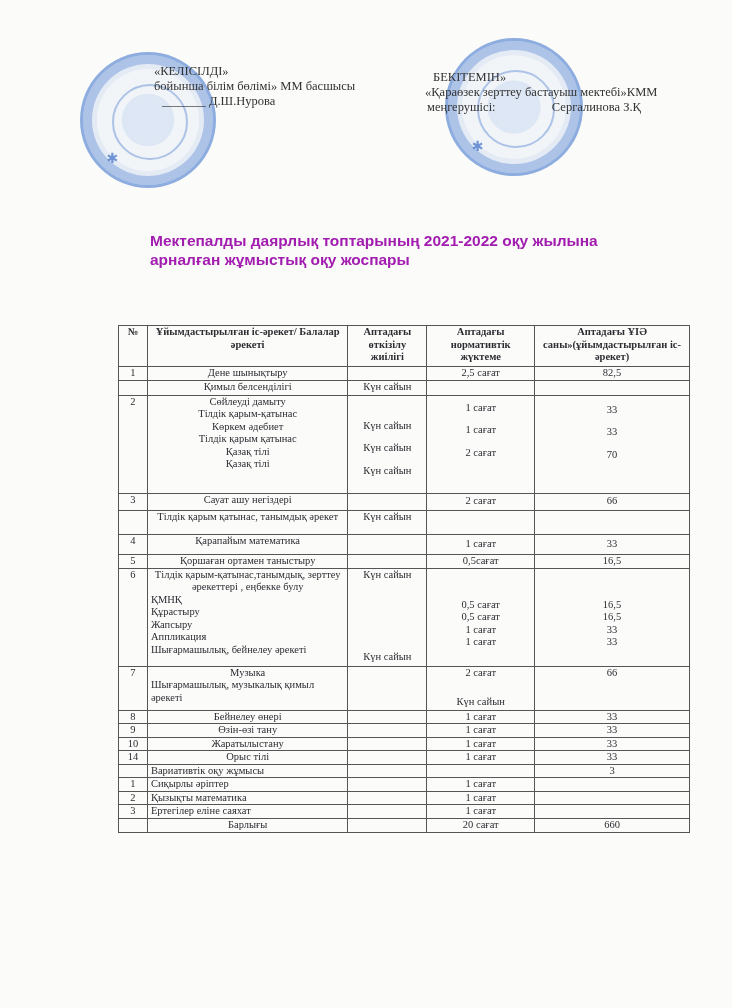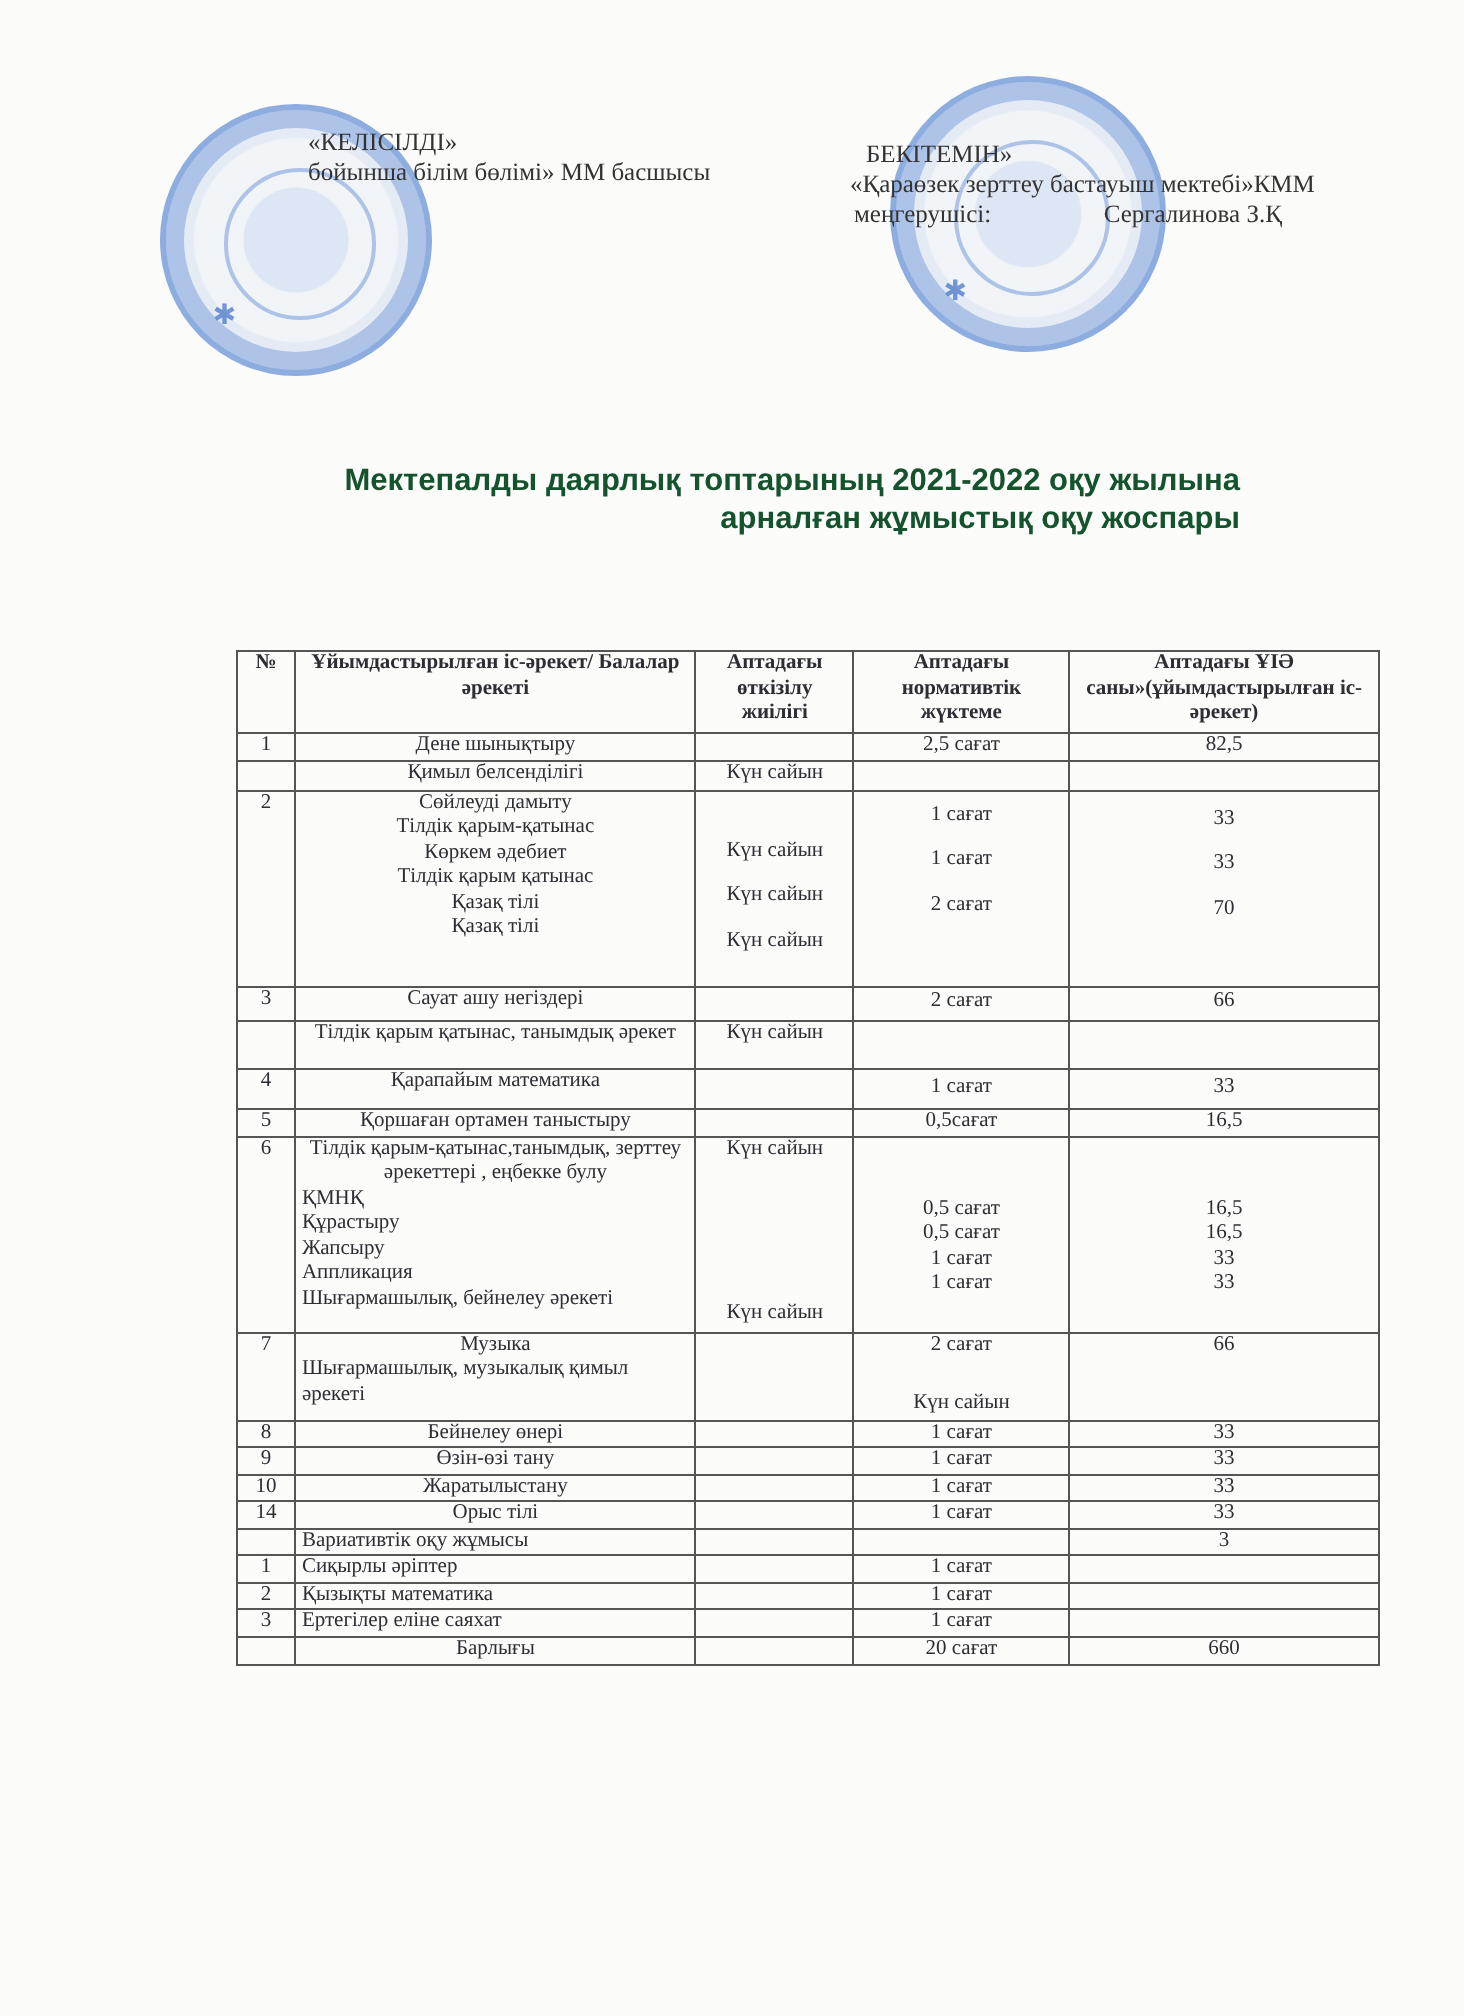--- a/index.html
+++ b/index.html
@@ -24,22 +24,22 @@
   }
   .stamp-left { left: 80px; top: 52px; width: 130px; height: 130px; }
   .stamp-right { left: 445px; top: 38px; width: 132px; height: 132px; }
 
   .approval { position: absolute; font-size: 12.5px; line-height: 15px; color: #333; }
   .approval div { white-space: nowrap; }
   .approval-left { left: 138px; top: 64px; margin-left: 16px; }
   .approval-right { left: 425px; top: 70px; font-family: Liberation Serif, serif; }
 
   .title {
-    position: absolute; left: 150px; top: 231px; width: 470px; text-align: right;
-    font-family: "Liberation Sans", sans-serif; font-weight: bold; font-size: 15.5px; line-height: 19px; color: #14532d;
+    position: absolute; left: 150px; top: 231px; width: 470px; text-align: left;
+    font-family: "Liberation Sans", sans-serif; font-weight: bold; font-size: 15.5px; line-height: 19px; color: #a21caf;
   }
 
   table.plan {
     position: absolute; left: 118px; top: 325px; width: 572px;
     border-collapse: collapse; font-size: 10.5px; line-height: 12.5px;
   }
   table.plan td {
     border: 1px solid #555; padding: 0 3px; vertical-align: top; color: #2d2d33;
   }
   .c0 { width: 22px; }
@@ -61,20 +61,21 @@
   <span class="star">✱</span>
 </div>
 <div class="stamp stamp-right">
   <div class="inner"></div>
   <span class="star">✱</span>
 </div>
 
 <div class="approval approval-left">
   <div>«КЕЛІСІЛДІ»</div>
   <div>бойынша білім бөлімі» ММ басшысы</div>
+  <div style="padding-left:8px">_______ Д.Ш.Нурова</div>
 </div>
 
 <div class="approval approval-right">
   <div style="padding-left:8px">БЕКІТЕМІН»</div>
   <div>«Қараөзек зерттеу бастауыш мектебі»КММ</div>
   <div style="padding-left:2px">
     <span>меңгерушісі:</span>
     <span style="display:inline-block;width:50px"></span>
     <span>Сергалинова З.Қ</span>
   </div>

